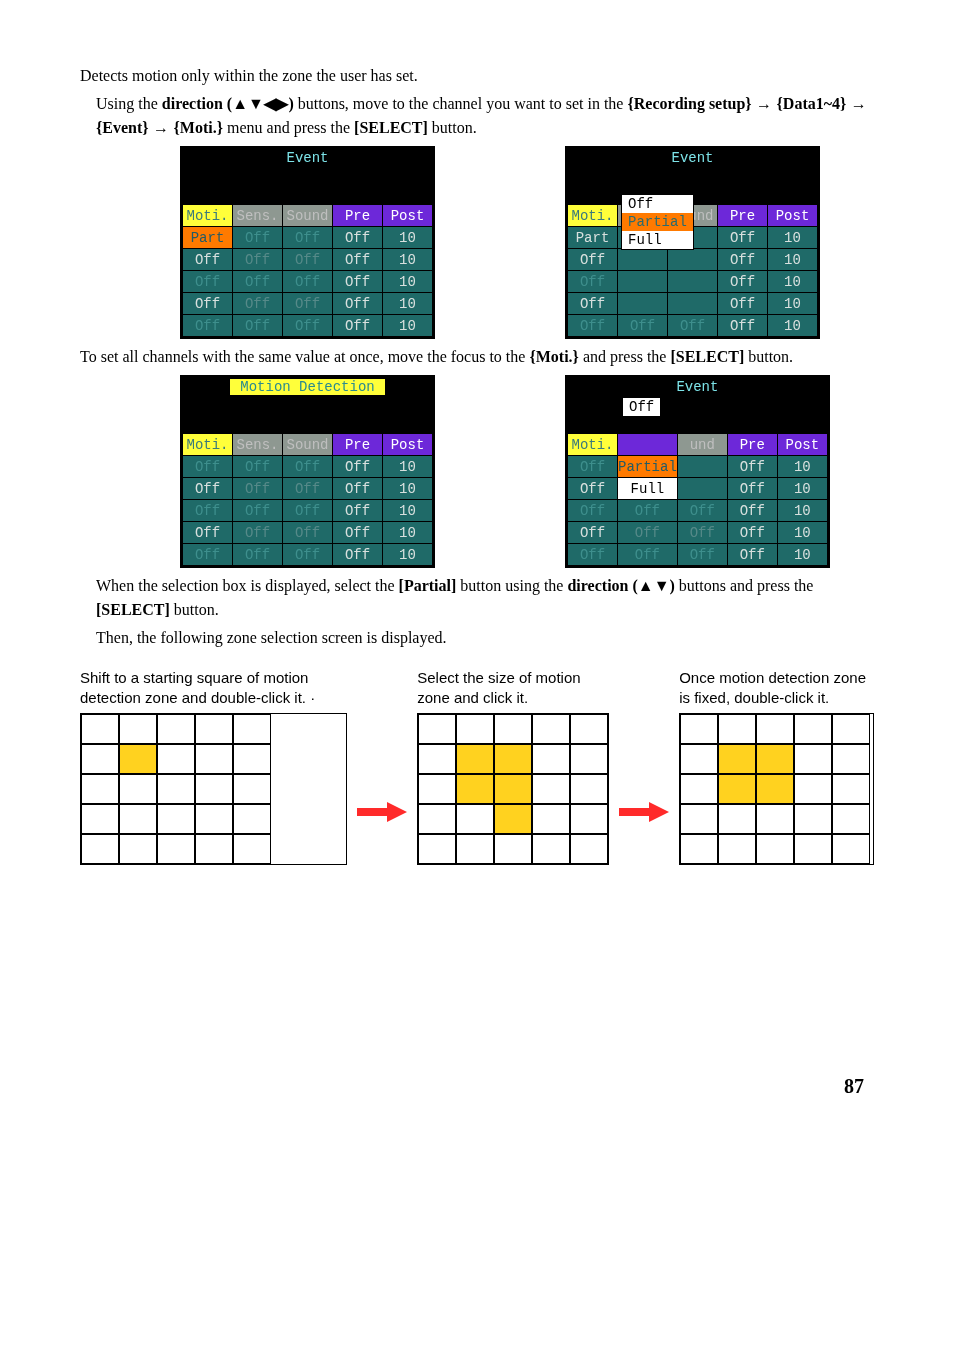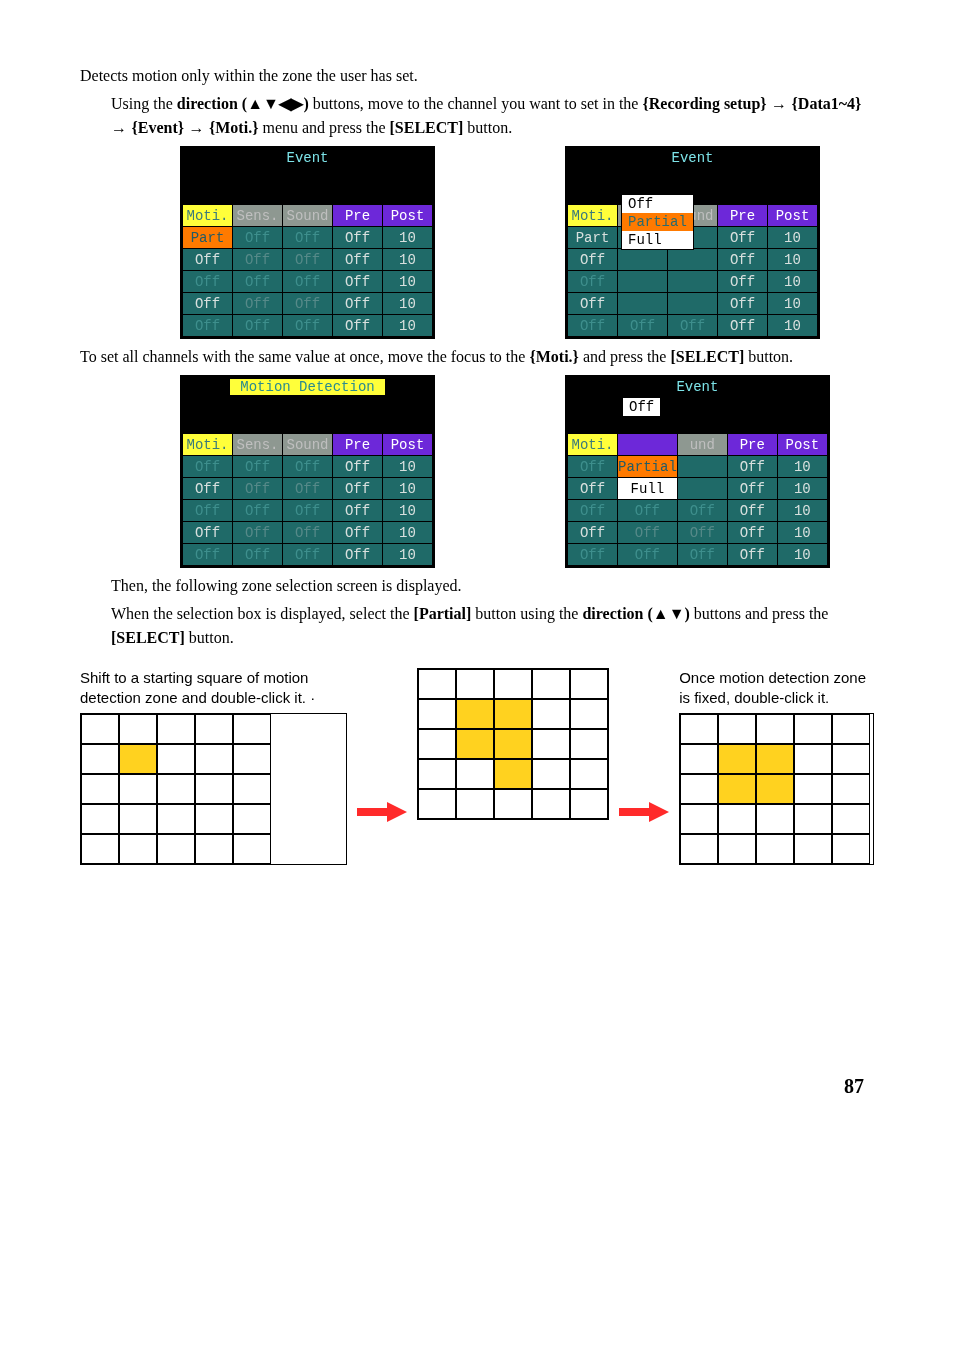--- a/index.html
+++ b/index.html
@@ -12,21 +12,21 @@
     width: 954px;
   }
   .page {
     padding: 60px 80px 40px 80px;
   }
   .para {
     font-size: 16px;
     line-height: 1.5;
     margin: 4px 0;
   }
-  .indent1 { margin-left: 31px; }
+  .indent1 { margin-left: 16px; }
   .bold { font-weight: bold; }
   .arrow-sym { font-family: Arial, sans-serif; }
 
   
   .retro-row {
     display: flex;
     justify-content: flex-start;
     gap: 130px;
     margin: 6px 0 6px 100px;
   }
@@ -82,21 +82,21 @@
     padding: 1px 6px;
     color: #000;
     white-space: nowrap;
   }
   .popup .sel-orange { background: #ff7a00; color: #2a6b6f; }
   .popup .sel-neutral { background: #fff; color: #000; }
 
   
   .zone-row {
     display: flex;
-    align-items: flex-start;
+    align-items: center;
     gap: 10px;
     margin-top: 18px;
   }
   .zone-block {
     display: flex;
     flex-direction: column;
   }
   .zone-caption {
     font-family: Arial, sans-serif;
     font-size: 15px;
@@ -350,24 +350,24 @@
               <td class="cell-green">10</td>
             </tr>
       </tbody>
         </table>
       <div class="popup" style="top:20px;left:55px;">
         <div class="sel-neutral">Off</div>
       </div>
     </div>
   </div>
 
-  <p class="para indent1">Then, the following zone selection screen is displayed.</p>
   <p class="para indent1">
     <span>When the selection box is displayed, select the </span><span class="bold">[Partial]</span><span> button using the </span><span class="bold">direction (▲▼)</span><span> buttons and press the </span><span class="bold">[SELECT]</span><span> button.</span>
   </p>
+  <p class="para indent1">Then, the following zone selection screen is displayed.</p>
 
   <div class="zone-row">
 
     <div class="zone-block">
       <div class="zone-caption">Shift to a starting square of motion detection zone and double-click it. ·</div>
       <div class="grid5">
         <div></div>
           <div></div>
           <div></div>
           <div></div>
@@ -395,20 +395,21 @@
       </div>
     </div>
 
     <div class="big-arrow">
       <svg width="50" height="24">
           <polygon points="0,8 30,8 30,2 50,12 30,22 30,16 0,16" fill="#ff2a2a"></polygon>
         </svg>
     </div>
 
     <div class="zone-block">
+      <div class="zone-caption">Select the size of motion zone and click it.</div>
       <div class="grid5">
         <div></div>
           <div></div>
           <div></div>
           <div></div>
           <div></div>
         <div></div>
           <div class="y"></div>
           <div class="y"></div>
           <div></div>

